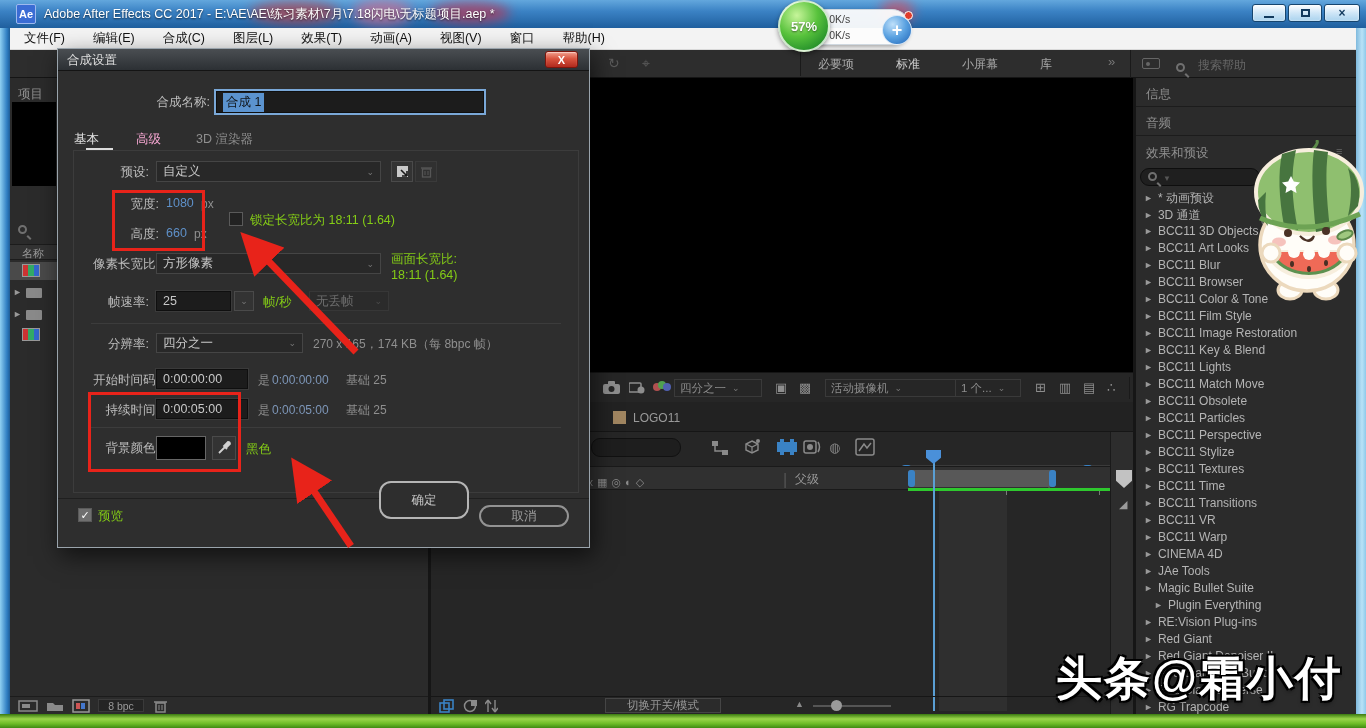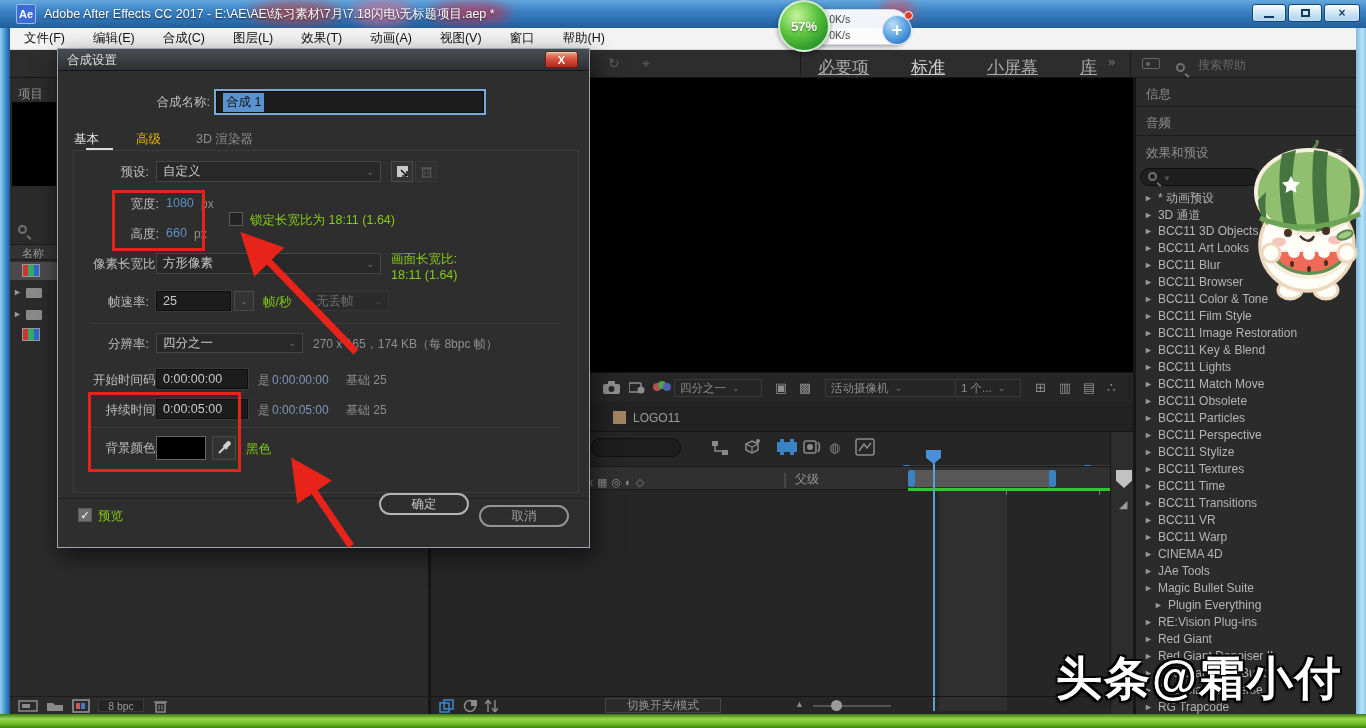--- a/index.html
+++ b/index.html
@@ -27,21 +27,21 @@
   #border-left { left:0; top:28px; width:10px; height:686px;
     background:linear-gradient(90deg,#8fd0f2,#2f7ec2 70%,#1d5c96); }
   #border-right { left:1356px; top:28px; width:10px; height:686px;
     background:linear-gradient(90deg,#7fb9dd,#b9e2f7 60%,#8ec9ea); }
   #border-bottom { left:0; top:714px; width:1366px; height:14px;
     background:linear-gradient(180deg,#3a7a10,#9ad64a 35%,#6cbb26 70%,#3f8a12); }
 
   
   #ae-toolbar { left:10px; top:50px; width:1346px; height:28px; background:#2d2d2d; border-bottom:1px solid #151515; }
   .dim-tool { color:#5a5a5a; font-size:14px; }
-  .ws-tab { color:#a9a9a9; font-size:17px;text-decoration:underline; }
+  .ws-tab { color:#a9a9a9; font-size:12px; }
   #search-help { color:#666; font-size:12px; }
   .vsep { width:1px; background:#1a1a1a; }
   .mag { display:inline-block; width:9px; height:9px; border:2px solid #707070; border-radius:50%; position:relative; }
   .mag:after { content:""; position:absolute; width:2px; height:5px; background:#707070;
     left:8px; top:8px; transform:rotate(-45deg); }
 
   
   .panel { background:#2b2b2b; }
   #viewer { left:430px; top:78px; width:705px; height:294px; background:#000; }
   .pnl-divider { background:#161616; }
@@ -401,21 +401,21 @@
   <div id="dialog" class="abs">
     <div id="dlg-title" class="abs">合成设置</div>
     <div id="dlg-close" class="abs">X</div>
 
     <div class="abs dlg-label" style="left:30px;top:45px;width:122px">合成名称:</div>
     <div class="abs inp" style="left:158px;top:42px;width:268px;height:22px;box-shadow:0 0 0 2px #7aa8d8">
       <span style="background:#5b93cf;color:#101418;padding:1px 3px">合成 1</span>
     </div>
 
     <span class="abs tab-lbl" style="left:16px;top:82px;color:#e2e2e2">基本</span>
-    <span class="abs tab-lbl" style="left:78px;top:82px;color:#eab308">高级</span>
+    <span class="abs tab-lbl" style="left:78px;top:82px;color:#f9a8d4">高级</span>
     <span class="abs tab-lbl" style="left:138px;top:82px;color:#8f8f8f">3D 渲染器</span>
     <div class="abs" style="left:28px;top:99px;width:27px;height:2px;background:#dcdcdc"></div>
     <div class="abs" style="left:15px;top:101px;width:506px;height:343px;border:1px solid #3c3c3c"></div>
 
     <div class="abs dlg-label" style="left:40px;top:115px;width:51px">预设:</div>
     <div class="abs dd" style="left:98px;top:112px;width:225px;height:21px">
       <span>自定义</span>
         <span class="chev">⌄</span>
     </div>
     <div class="abs iconbtn" style="left:333px;top:112px;width:22px;height:21px">
@@ -496,21 +496,21 @@
     <div class="abs iconbtn" style="left:154px;top:387px;width:24px;height:24px">
       <svg width="14" height="14">
           <path d="M2 12 L8 6 M8 6 l2 2 M11 1 a2 2 0 0 1 2 2 l-4 4 -2 -2 z" stroke="#d0d0d0" stroke-width="1.8" fill="#d0d0d0"></path>
         </svg>
     </div>
     <span class="abs dlg-text" style="left:188px;top:392px">黑色</span>
 
     <div class="abs" style="left:0;top:449px;width:531px;height:1px;background:#1f1f1f"></div>
     <div class="abs cbox checked" style="left:20px;top:459px">✓</div>
     <span class="abs dlg-text" style="left:40px;top:459px">预览</span>
-    <div class="abs pill" style="left:321px;top:444px;width:90px;height:22px">确定</div>
+    <div class="abs pill" style="left:321px;top:432px;width:90px;height:38px">确定</div>
     <div class="abs pill" style="left:421px;top:456px;width:90px;height:22px;opacity:.75">取消</div>
   </div>
 
   <div class="abs red-box" style="left:112px;top:190px;width:93px;height:61px"></div>
   <div class="abs red-box" style="left:88px;top:392px;width:153px;height:80px"></div>
   <svg id="annot-svg" class="abs" style="left:0;top:0" width="600" height="600">
     <defs>
       <marker id="ah" markerWidth="6" markerHeight="6" refX="4" refY="3" orient="auto">
         <path d="M0,0 L6,3 L0,6 z" fill="#e8231a"></path>
       </marker>

